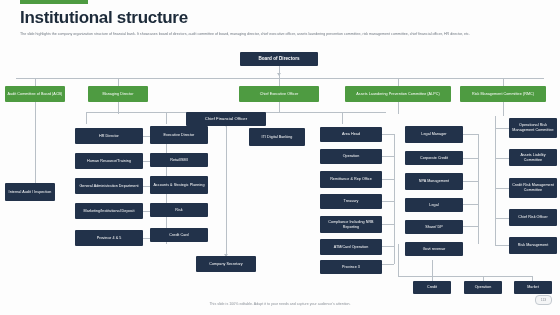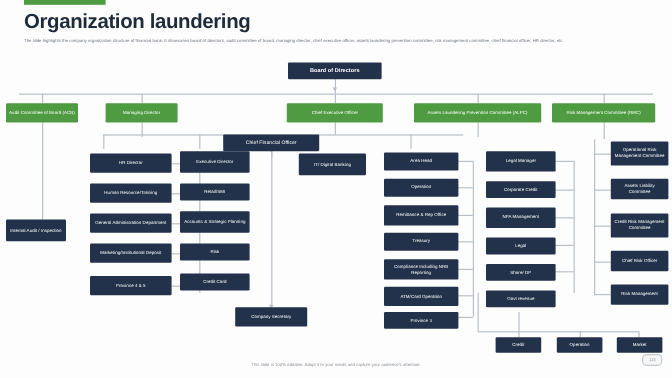--- a/index.html
+++ b/index.html
@@ -62,21 +62,21 @@
     display:flex;align-items:center;justify-content:center;
     font-size:3.4px;color:#8b9199;
   }
 </style>
 </head>
 <body>
 
 <div id="slide">
 
   <div class="accent-bar"></div>
-  <div class="page-title">Organization laundering</div>
+  <div class="page-title">Institutional structure</div>
   <div class="page-subtitle">The slide highlights the company organization structure of financial bank. It showcases board of directors, audit committee of board, managing director, chief executive officer, assets laundering prevention committee, risk management committee, chief financial officer, HR director, etc.</div>
 
   <div id="chart">
 
     <div class="ln v" style="left:279px;top:18px;height:12px;"></div>
     <div class="ln h" style="left:16px;top:30px;width:528px;"></div>
 
     <div class="ln v" style="left:35px;top:30px;height:8px;"></div>
     <div class="ln v" style="left:118px;top:30px;height:8px;"></div>
     <div class="ln v" style="left:279px;top:30px;height:8px;"></div>

